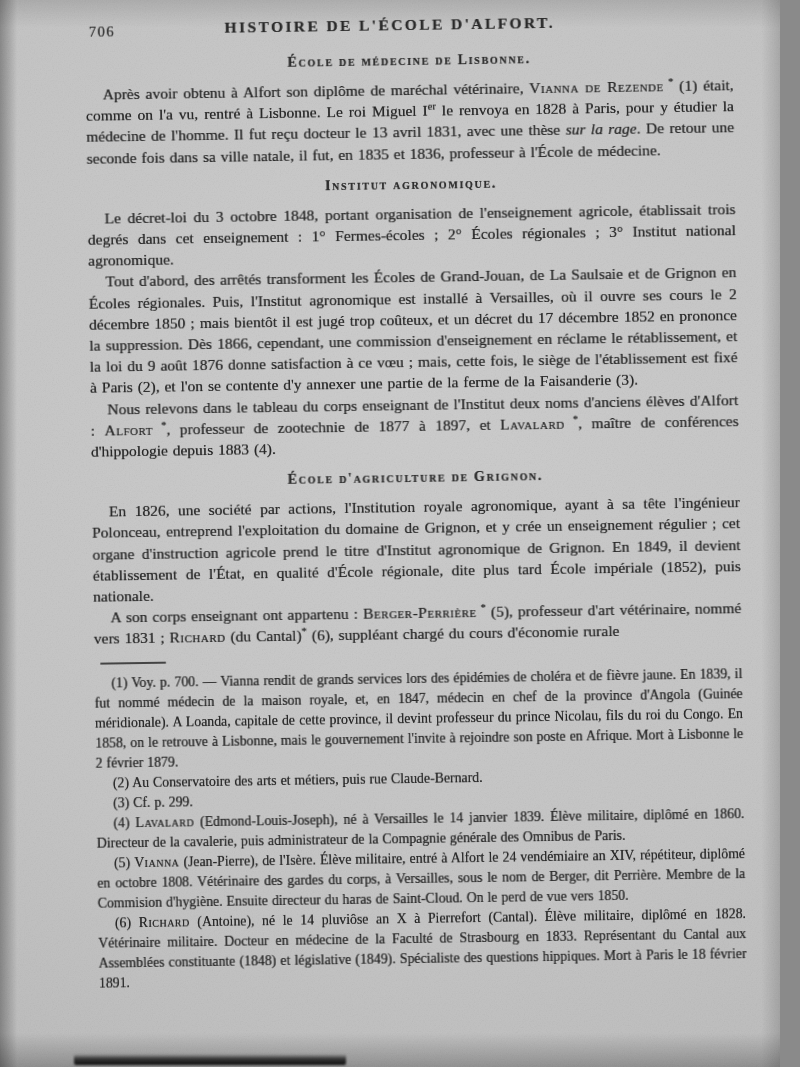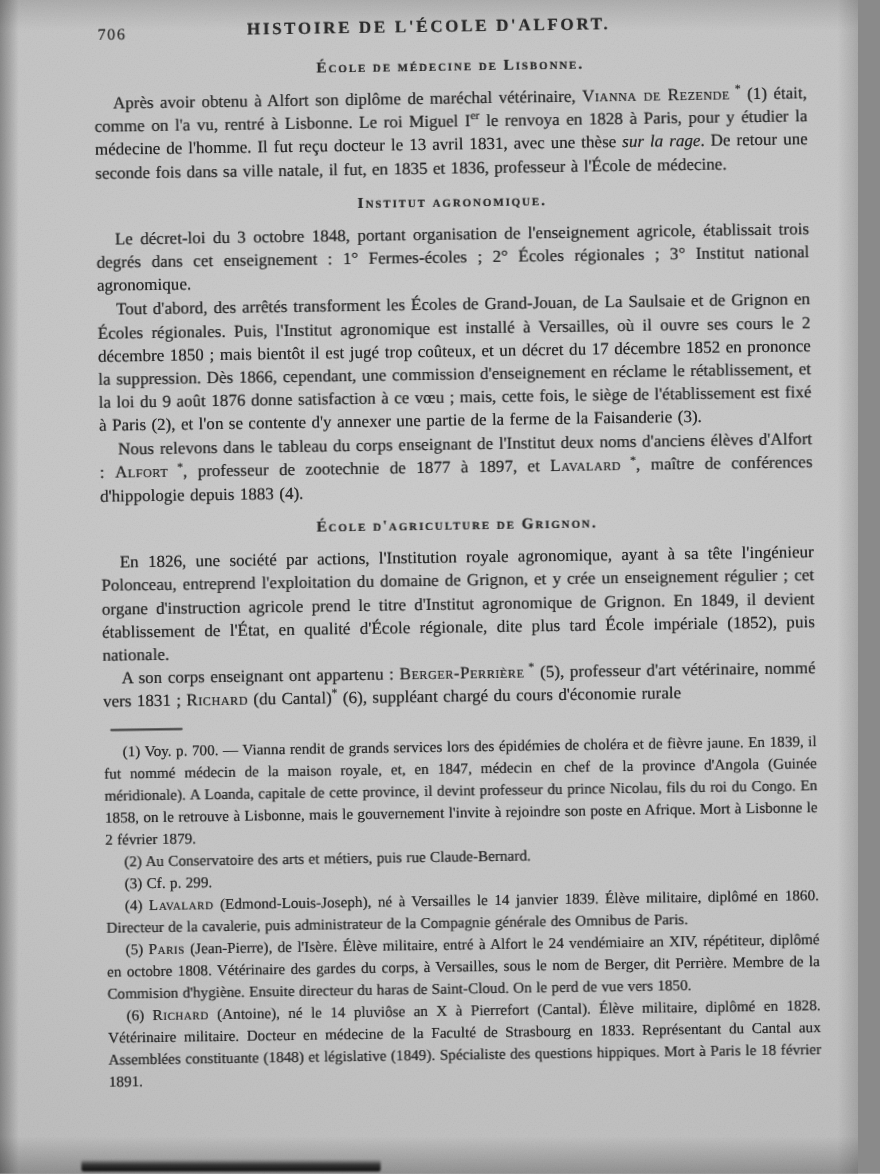--- a/index.html
+++ b/index.html
@@ -89,21 +89,21 @@
       <p class="body"><span>A son corps enseignant ont appartenu : </span><span class="sc">Berger-Perrière</span><span class="sup"> *</span><span> (5), professeur d'art vétérinaire, nommé vers 1831 ; </span><span class="sc">Richard</span><span> (du Cantal)</span><span class="sup">*</span><span> (6), suppléant chargé du cours d'économie rurale</span></p>
     </section>
 
     <div class="fnrule"></div>
 
     <div class="footnotes">
       <p class="fn"><span>(1) Voy. p. 700. — Vianna rendit de grands services lors des épidémies de choléra et de fièvre jaune. En 1839, il fut nommé médecin de la maison royale, et, en 1847, médecin en chef de la province d'Angola (Guinée méridionale). A Loanda, capitale de cette province, il devint professeur du prince Nicolau, fils du roi du Congo. En 1858, on le retrouve à Lisbonne, mais le gouvernement l'invite à rejoindre son poste en Afrique. Mort à Lisbonne le 2 février 1879.</span></p>
       <p class="fn"><span>(2) Au Conservatoire des arts et métiers, puis rue Claude-Bernard.</span></p>
       <p class="fn"><span>(3) Cf. p. 299.</span></p>
       <p class="fn"><span>(4) </span><span class="sc">Lavalard</span><span> (Edmond-Louis-Joseph), né à Versailles le 14 janvier 1839. Élève militaire, diplômé en 1860. Directeur de la cavalerie, puis administrateur de la Compagnie générale des Omnibus de Paris.</span></p>
-      <p class="fn"><span>(5) </span><span class="sc">Paris</span><span> (Jean-Pierre), de l'Isère. Élève militaire, entré à Alfort le 24 vendémiaire an XIV, répétiteur, diplômé en octobre 1808. Vétérinaire des gardes du corps, à Versailles, sous le nom de Berger, dit Perrière. Membre de la Commision d'hygiène. Ensuite directeur du haras de Saint-Cloud. On le perd de vue vers 1850.</span></p>
+      <p class="fn"><span>(5) </span><span class="sc">Vianna</span><span> (Jean-Pierre), de l'Isère. Élève militaire, entré à Alfort le 24 vendémiaire an XIV, répétiteur, diplômé en octobre 1808. Vétérinaire des gardes du corps, à Versailles, sous le nom de Berger, dit Perrière. Membre de la Commision d'hygiène. Ensuite directeur du haras de Saint-Cloud. On le perd de vue vers 1850.</span></p>
       <p class="fn"><span>(6) </span><span class="sc">Richard</span><span> (Antoine), né le 14 pluviôse an X à Pierrefort (Cantal). Élève militaire, diplômé en 1828. Vétérinaire militaire. Docteur en médecine de la Faculté de Strasbourg en 1833. Représentant du Cantal aux Assemblées constituante (1848) et législative (1849). Spécialiste des questions hippiques. Mort à Paris le 18 février 1891.</span></p>
     </div>
 
   </div>
 
   <div class="artifact"></div>
 
   <svg class="grain" width="800" height="1067" xmlns="http://www.w3.org/2000/svg">
     <filter id="paperNoise">
       <feTurbulence type="fractalNoise" baseFrequency="0.82" numOctaves="2" stitchTiles="stitch"></feTurbulence>

